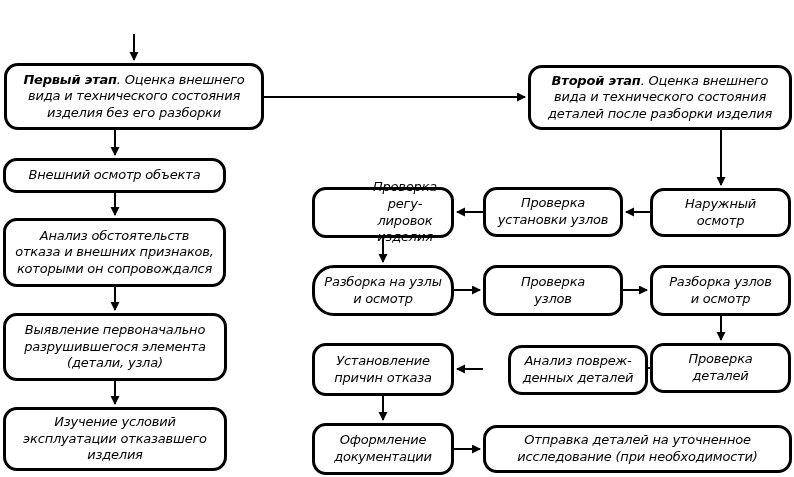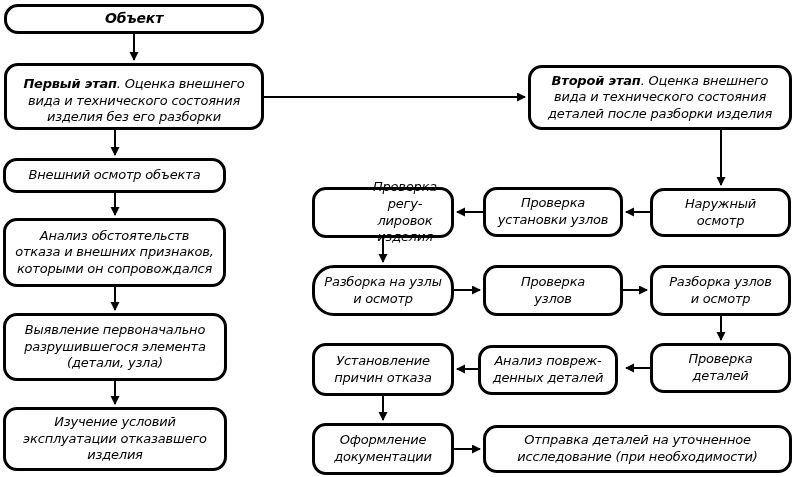--- a/index.html
+++ b/index.html
@@ -39,34 +39,34 @@
     font-size: 13px;
     line-height: 1.28;
     letter-spacing: -0.2px;
     color: #000;
     white-space: pre-line;
     z-index: 1;
     padding: 1px 4px;
   }
   .node .bold { font-weight: bold; }
   .node-object   { left: 4px;   top: 4px;   width: 260px; height: 30px; font-weight: bold; font-size: 14px; }
-  .node-stage1   { left: 4px;   top: 63px;  width: 260px; height: 67px; align-items: flex-end; }
+  .node-stage1   { left: 4px;   top: 63px;  width: 260px; height: 67px; }
   .node-stage2   { left: 528px; top: 65px;  width: 264px; height: 65px; }
   .node-extinsp  { left: 3px;   top: 158px; width: 223px; height: 35px; }
   .node-failcirc { left: 3px;   top: 218px; width: 223px; height: 69px; }
   .node-initelem { left: 3px;   top: 313px; width: 224px; height: 68px; }
   .node-opercond { left: 3px;   top: 407px; width: 224px; height: 64px; }
   .node-adjust   { left: 312px; top: 187px; width: 142px; height: 51px; padding-left: 48px; }
   .node-unitinst { left: 483px; top: 187px; width: 140px; height: 50px; }
   .node-extexam  { left: 650px; top: 188px; width: 141px; height: 49px; }
   .node-disunits { left: 312px; top: 265px; width: 142px; height: 51px; border-radius: 22px; }
   .node-unitchk  { left: 483px; top: 265px; width: 140px; height: 51px; }
   .node-unitdis  { left: 650px; top: 265px; width: 141px; height: 51px; }
   .node-cause    { left: 312px; top: 343px; width: 142px; height: 53px; }
-  .node-damaged  { left: 478px; top: 345px; width: 140px; height: 50px; }
+  .node-damaged  { left: 508px; top: 345px; width: 140px; height: 50px; }
   .node-partchk  { left: 650px; top: 343px; width: 141px; height: 50px; }
   .node-docum    { left: 312px; top: 423px; width: 142px; height: 52px; }
   .node-dispatch { left: 483px; top: 425px; width: 309px; height: 48px; }
 </style>
 </head>
 <body>
 
 <div class="canvas">
 
   <svg class="arrows" width="794" height="477" viewBox="0 0 794 477">
@@ -87,23 +87,20 @@
     <line x1="383" y1="238" x2="383" y2="262" marker-end="url(#ah)"></line>
     <line x1="454" y1="290" x2="480" y2="290" marker-end="url(#ah)"></line>
     <line x1="623" y1="290" x2="647" y2="290" marker-end="url(#ah)"></line>
     <line x1="721" y1="316" x2="721" y2="340" marker-end="url(#ah)"></line>
     <line x1="650" y1="368" x2="626" y2="368" marker-end="url(#ah)"></line>
     <line x1="483" y1="369" x2="457" y2="369" marker-end="url(#ah)"></line>
     <line x1="383" y1="396" x2="383" y2="420" marker-end="url(#ah)"></line>
     <line x1="454" y1="449" x2="480" y2="449" marker-end="url(#ah)"></line>
   </svg>
 
-  <div class="node node-object">
-    <span>Объект</span>
-  </div>
 
   <div class="node node-stage1">
     <span><span class="bold">Первый этап</span><span>. Оценка внешнего
 вида и технического состояния
 изделия без его разборки</span></span>
   </div>
 
   <div class="node node-stage2">
     <span><span class="bold">Второй этап</span><span>. Оценка внешнего
 вида и технического состояния

